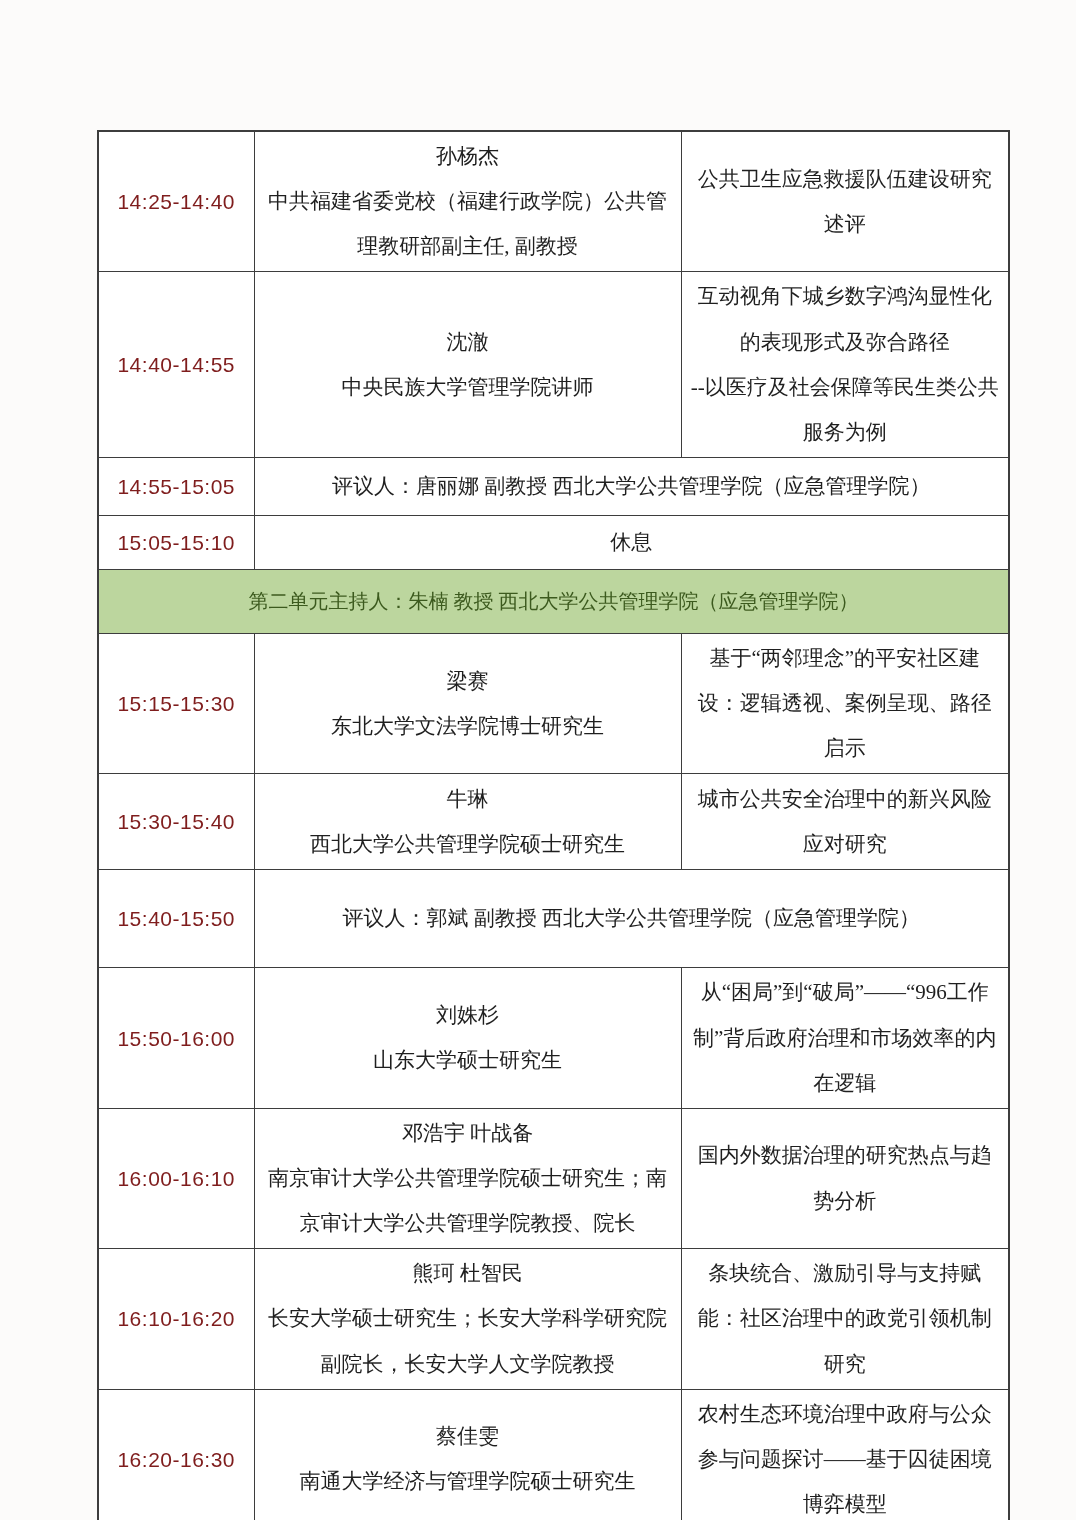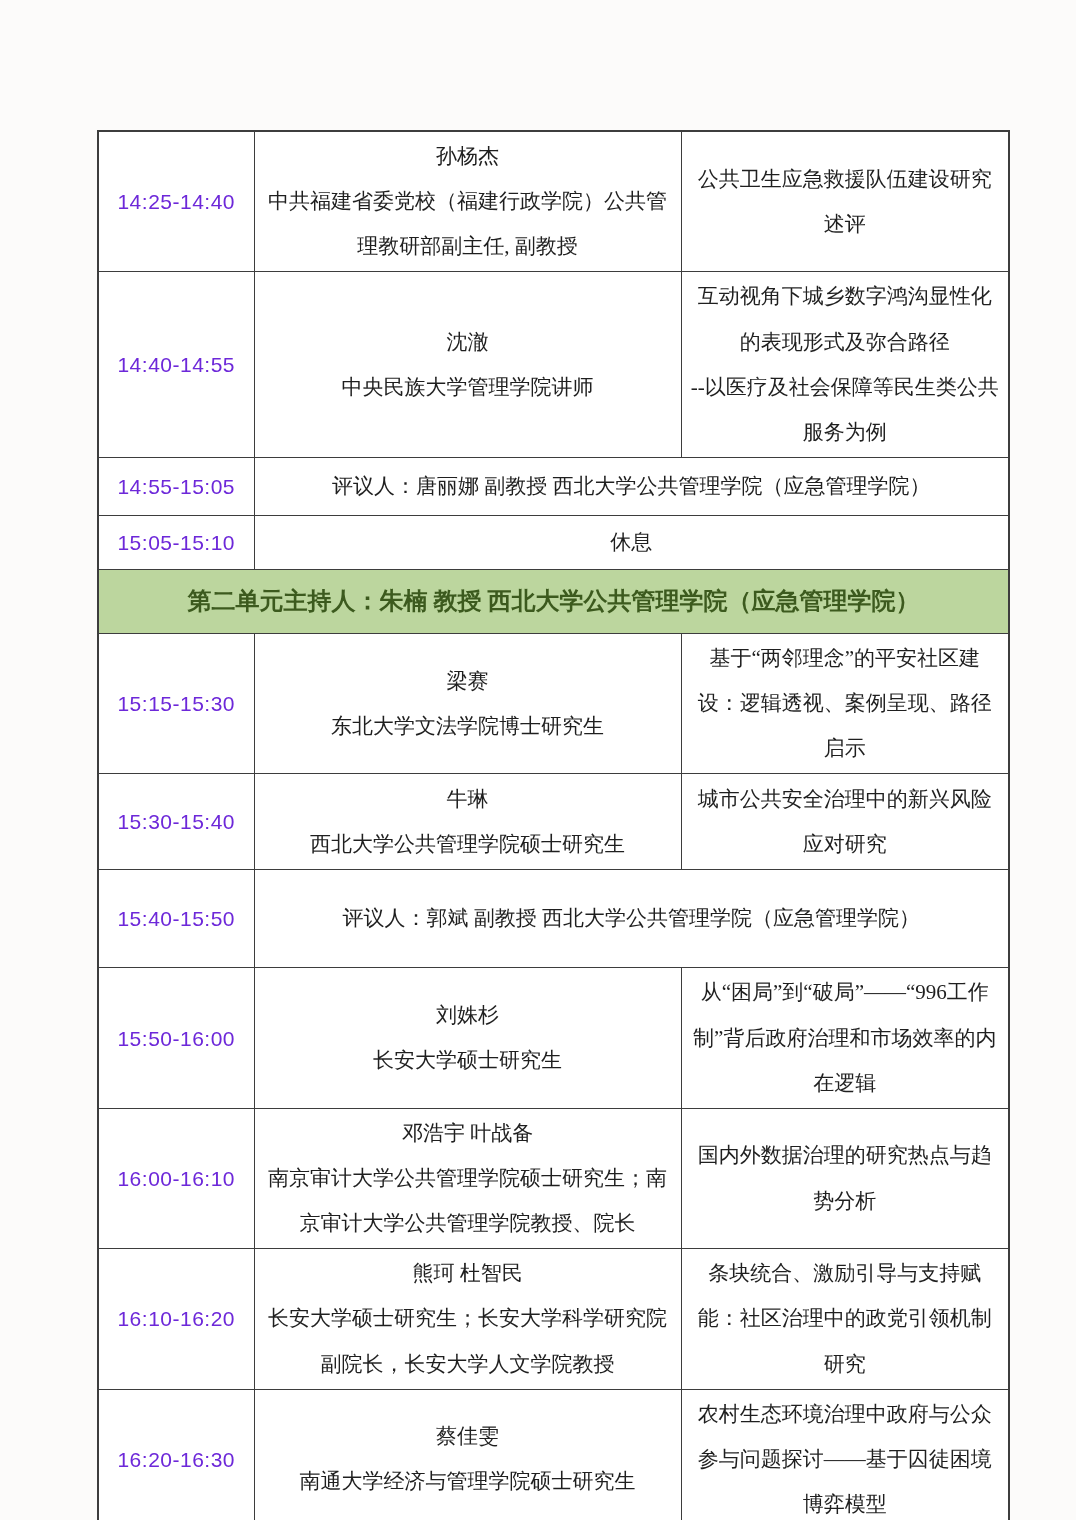--- a/index.html
+++ b/index.html
@@ -38,30 +38,30 @@
     white-space: pre-line;
     padding: 2px 8px;
     overflow: hidden;
   }
   td.time {
     font-family: "Liberation Sans", "DejaVu Sans", sans-serif;
     font-size: 21px;
     letter-spacing: 0.5px;
     line-height: 1.3;
     white-space: nowrap;
-    color: #6d28d9;
+    color: #7f1d1d;
   }
   td.tight   { line-height: 1.55; }
   td.medtight{ line-height: 1.62; }
   tr.unit td {
     background: var(--unit-bg, #bcd69e);
     color: var(--unit-text, #3c5a1e);
-    font-weight: 700;
+    font-weight: 400;
     line-height: 1.4;
-    font-size: 24px;
+    font-size: 20px;
     text-align: center;
   }
   
   tr.h132 { height: 132px; }
   tr.h172 { height: 172px; }
   tr.h58  { height: 58px; margin-left: 28px;  }
   tr.h54  { height: 54px;  }
   tr.h64  { height: 64px;  }
   tr.h130 { height: 130px; }
   tr.h96  { height: 96px;  }
@@ -126,21 +126,21 @@
       </tr>
 
       <tr class="h98">
         <td class="time">15:40-15:50</td>
         <td colspan="2">评议人：郭斌 副教授 西北大学公共管理学院（应急管理学院）</td>
       </tr>
 
       <tr class="h128">
         <td class="time">15:50-16:00</td>
         <td>刘姝杉
-长安大学硕士研究生</td>
+山东大学硕士研究生</td>
         <td>从“困局”到“破局”——“996工作制”背后政府治理和市场效率的内在逻辑</td>
       </tr>
 
       <tr class="h94">
         <td class="time">16:00-16:10</td>
         <td class="tight">邓浩宇 叶战备
 南京审计大学公共管理学院硕士研究生；南京审计大学公共管理学院教授、院长</td>
         <td>国内外数据治理的研究热点与趋势分析</td>
       </tr>
 

